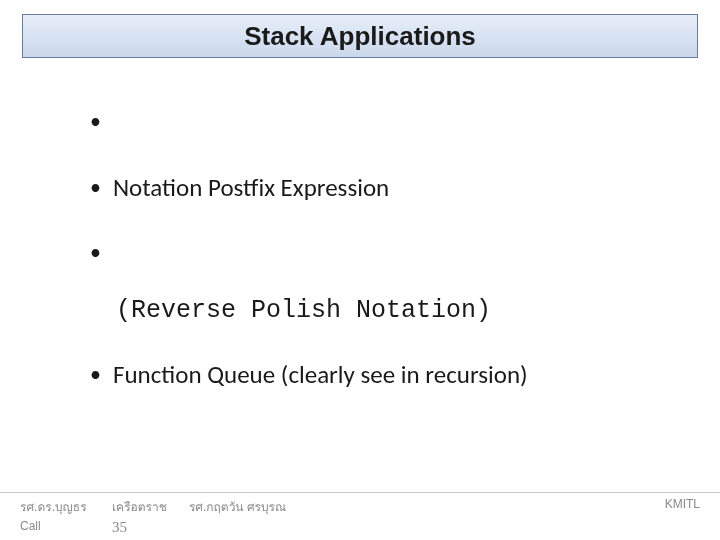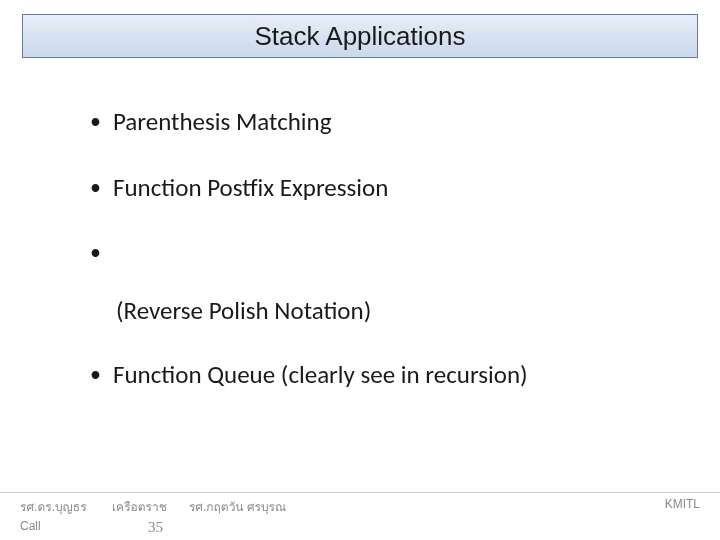--- a/index.html
+++ b/index.html
@@ -17,20 +17,21 @@
     background: linear-gradient(to bottom, #e8eef8 0%, #d8e3f2 50%, #cad8ec 100%);
     border: 1px solid #6a7ba0;
     display: flex;
     align-items: center;
     justify-content: center;
   }
   .title-text {
     font-family: "Comic Sans MS", cursive, sans-serif;
     font-size: 26px;
     color: #1a1a1a;
+    font-weight: bold;
   }
   .content {
     padding: 50px 0 0 90px;
     font-size: 25px;
     color: #1a1a1a;
     line-height: 1.1;
   }
   .bullet-row {
     display: flex;
     align-items: flex-start;
@@ -39,20 +40,21 @@
   .bullet-dot {
     color: #1a1a1a;
     font-size: 22px;
     margin-right: 12px;
     line-height: 1.3;
   }
   .indent {
     padding-left: 26px;
     margin-top: -8px;
     margin-bottom: 37px;
+    font-family: Liberation Mono, monospace;
   }
   .footer {
     position: absolute;
     bottom: 8px;
     left: 0;
     right: 0;
     padding: 0 20px;
     border-top: 1px solid #c9c9c9;
     display: flex;
     align-items: flex-start;
@@ -66,44 +68,42 @@
   .footer-left {
     display: flex;
     flex-direction: column;
     gap: 3px;
   }
   .footer-col1 { width: 70px; }
   .footer-num {
     font-size: 15px;
     color: #8a8a8a;
     font-family: "Comic Sans MS", cursive;
-    margin-left: 36px;
   }
   .footer-right {
     margin-left: auto;
     display: flex;
     gap: 22px;
     align-items: flex-start;
   }
 </style>
 </head>
 <body>
 
 <div class="title-bar">
   <span class="title-text">Stack Applications</span>
 </div>
 
 <div class="content">
   <div class="bullet-row">
     <span class="bullet-dot">•</span>
-    <span>Parenthesis Matching</span>
   </div>
   <div class="bullet-row">
     <span class="bullet-dot">•</span>
-    <span>Function Postfix Expression</span>
+    <span>Notation Postfix Expression</span>
   </div>
   <div class="bullet-row">
     <span class="bullet-dot">•</span>
   </div>
   <div class="indent">(Reverse Polish Notation)</div>
   <div class="bullet-row">
     <span class="bullet-dot">•</span>
     <span>Function Queue (clearly see in recursion)</span>
   </div>
 </div>

